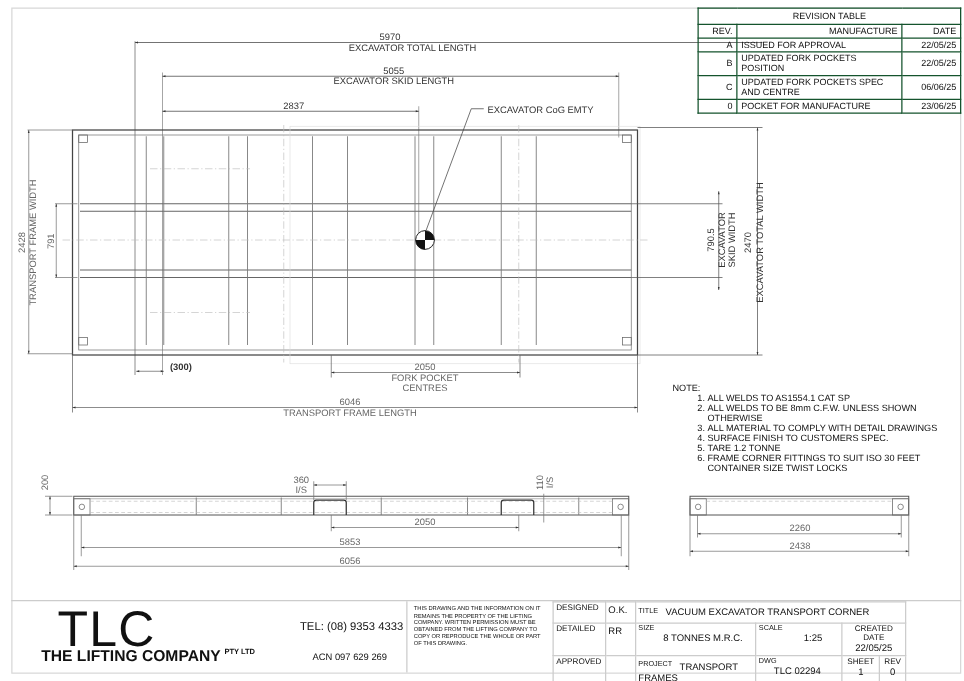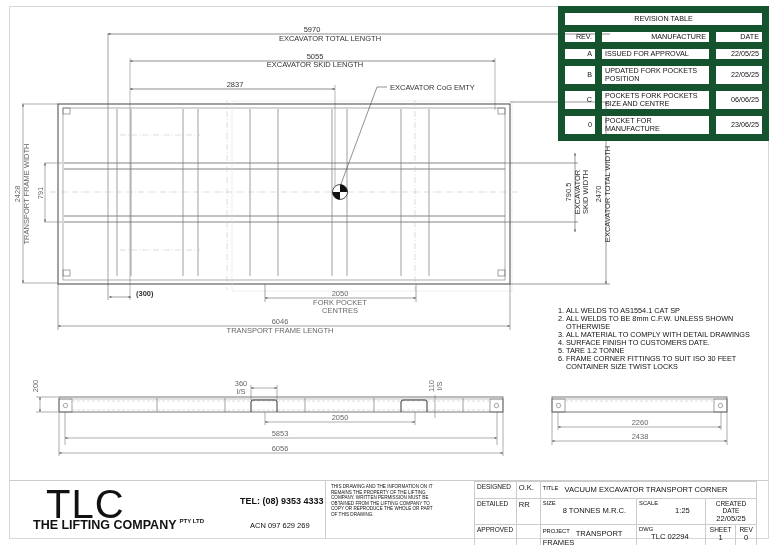--- a/index.html
+++ b/index.html
@@ -3,36 +3,36 @@
 <meta charset="utf-8">
 <style>
   html, body { margin: 0; padding: 0; background: #ffffff; }
   body { width: 771px; height: 545px; position: relative; overflow: hidden; font-family: "Liberation Sans", sans-serif; color: #111; }
   .sheet { position: absolute; left: 9px; top: 6px; width: 760px; height: 533px; border: 1px solid #d8d8d8; box-sizing: border-box; }
   svg.drawing { position: absolute; left: 0; top: 0; }
   .dimtxt { font-family: "Liberation Sans", sans-serif; font-size: 7.5px; fill: #333; }
   .dimtxt-light { font-family: "Liberation Sans", sans-serif; font-size: 7.5px; fill: #666; }
   
   .rev-table { position: absolute; left: 558px; top: 6px; width: 211px; border-collapse: collapse; font-size: 7.2px; }
-  .rev-table td, .rev-table th { border: 7px solid #14532d; padding: 1px 3px; font-weight: normal; line-height: 8px; }
+  .rev-table td, .rev-table th { border: 1px solid #14532d; padding: 1px 3px; font-weight: normal; line-height: 8px; }
   .rev-table .title { text-align: center; height: 10px; }
   .rev-table .c { text-align: right; }
   
   .notes { position: absolute; left: 538px; top: 307px; font-size: 7.3px; line-height: 8px; }
   .notes ol { margin: 0; padding-left: 28px; }
   .notes li { padding-left: 0; }
   
   .titleblock { position: absolute; left: 9px; top: 480px; width: 760px; height: 59px; border-top: 1px solid #ccc; }
   .logo { position: absolute; left: 46px; top: 484px; font-size: 40px; font-weight: normal; letter-spacing: 1px; line-height: 40px; }
   .company { position: absolute; left: 33px; top: 518px; font-size: 12.5px; font-weight: bold; }
   .company sup { font-size: 6px; vertical-align: 6px; margin-left: 3px; }
-  .tel { position: absolute; left: 240px; top: 496px; font-size: 9px; font-weight: bold; }
+  .tel { position: absolute; left: 240px; top: 496px; font-size: 9px; font-weight: normal; }
   .acn { position: absolute; left: 250px; top: 521px; font-size: 7.5px; }
   .legal { position: absolute; left: 325px; top: 481px; width: 115px; height: 57px; border-left: 1px solid #ccc; padding: 3px 0 0 5px; box-sizing: border-box; font-size: 4.6px; line-height: 5.6px; }
-  .tb { position: absolute; left: 442px; top: 481px; width: 283px; border-collapse: collapse; font-size: 7px; margin-left: 32px; }
+  .tb { position: absolute; left: 442px; top: 481px; width: 283px; border-collapse: collapse; font-size: 7px; }
   .tb td { border: 1px solid #ccc; vertical-align: top; padding: 1px 2px; height: 17px; box-sizing: border-box; }
   .lbl { font-size: 5.8px; display: block; }
   .val { font-size: 7.6px; }
 </style>
 </head>
 <body>
 
 <div class="sheet"></div>
 
 <svg class="drawing" width="771" height="545" viewBox="0 0 771 545">
@@ -234,37 +234,38 @@
     <td>ISSUED FOR APPROVAL</td>
     <td class="c">22/05/25</td>
   </tr>
   <tr>
     <td class="c">B</td>
     <td>UPDATED FORK POCKETS POSITION</td>
     <td class="c">22/05/25</td>
   </tr>
   <tr>
     <td class="c">C</td>
-    <td>POCKETS FORK POCKETS SIZE AND CENTRE</td>
+    <td>UPDATED FORK POCKETS SPEC AND CENTRE</td>
     <td class="c">06/06/25</td>
   </tr>
   <tr>
     <td class="c">0</td>
     <td>POCKET FOR MANUFACTURE</td>
     <td class="c">23/06/25</td>
   </tr>
 </tbody>
   </table>
 
 <div class="notes">
+  <div>NOTE:</div>
   <ol>
     <li>ALL WELDS TO AS1554.1 CAT SP</li>
     <li style="width:185px">ALL WELDS TO BE 8mm C.F.W. UNLESS SHOWN OTHERWISE</li>
     <li>ALL MATERIAL TO COMPLY WITH DETAIL DRAWINGS</li>
-    <li>SURFACE FINISH TO CUSTOMERS DATE.</li>
+    <li>SURFACE FINISH TO CUSTOMERS SPEC.</li>
     <li>TARE 1.2 TONNE</li>
     <li style="width:185px">FRAME CORNER FITTINGS TO SUIT ISO 30 FEET CONTAINER SIZE TWIST LOCKS</li>
   </ol>
 </div>
 
 <div class="titleblock"></div>
 <div class="logo">TLC</div>
 <div class="company"><span>THE LIFTING COMPANY</span><sup>PTY LTD</sup></div>
 <div class="tel">TEL: (08) 9353 4333</div>
 <div class="acn">ACN 097 629 269</div>

